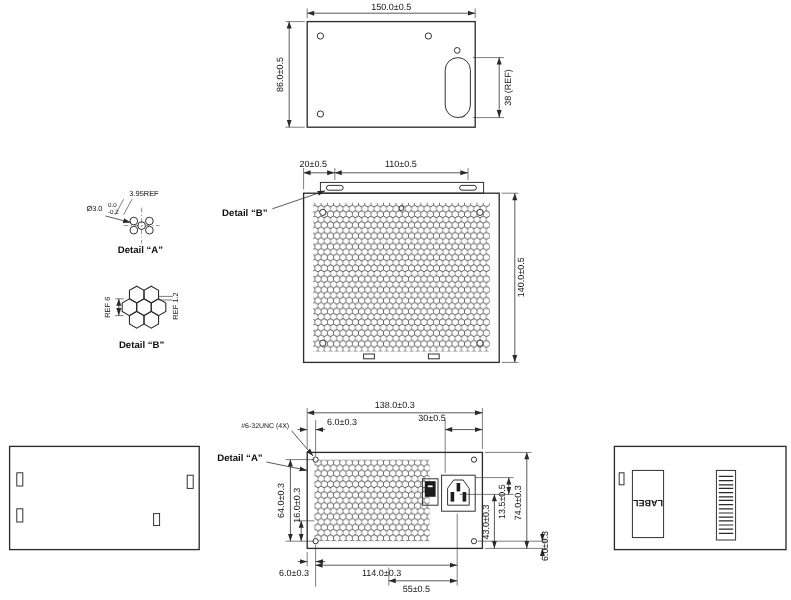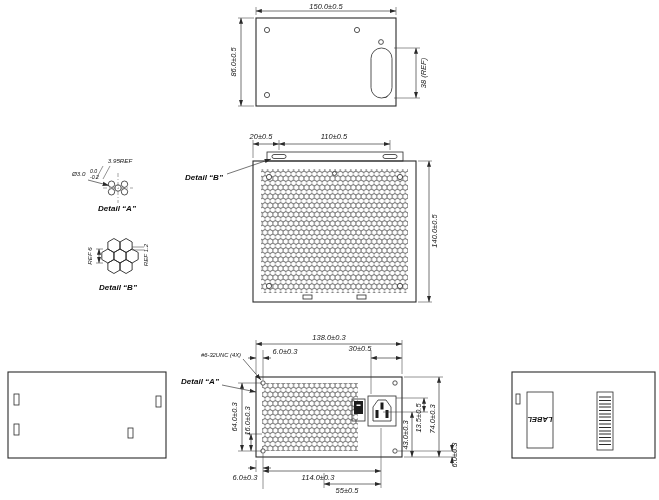--- a/index.html
+++ b/index.html
@@ -1,17 +1,17 @@
 <!DOCTYPE html>
 <html><head>
 <meta charset="utf-8">
 <style>
   html,body{margin:0;padding:0;background:#fff;}
   .canvas{position:relative;width:659px;height:500px;background:#fff;overflow:hidden;
-          font-family:"Liberation Sans",sans-serif;font-style:italic;}
+          font-family:"Liberation Sans",sans-serif;}
   svg{display:block;}
   .outline{fill:none;stroke:#2a2a2a;stroke-width:1.1;}
   .thin{fill:none;stroke:#2a2a2a;stroke-width:0.8;}
   .hole{fill:#ffffff;stroke:#2a2a2a;stroke-width:0.8;}
   .ext{stroke:#3a3a3a;stroke-width:0.55;fill:none;}
   .dl{stroke:#2a2a2a;stroke-width:0.65;fill:none;}
   .cl{stroke:#4a4a4a;stroke-width:0.5;stroke-dasharray:4 2 1 2;fill:none;}
   .dark{fill:#1c1c1c;stroke:none;}
   text{fill:#141414;}
   .dim{font-size:7.5px;}

